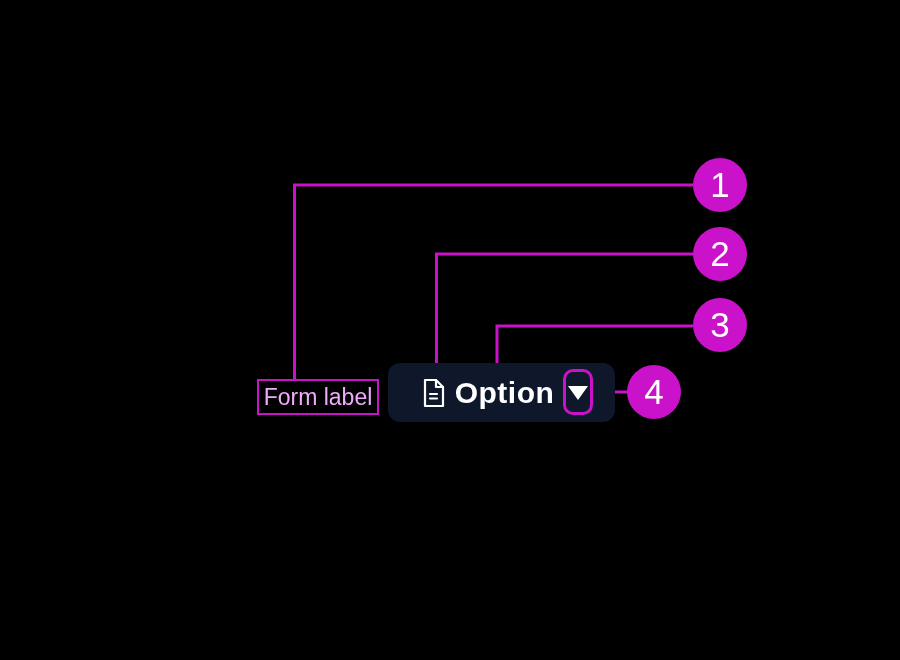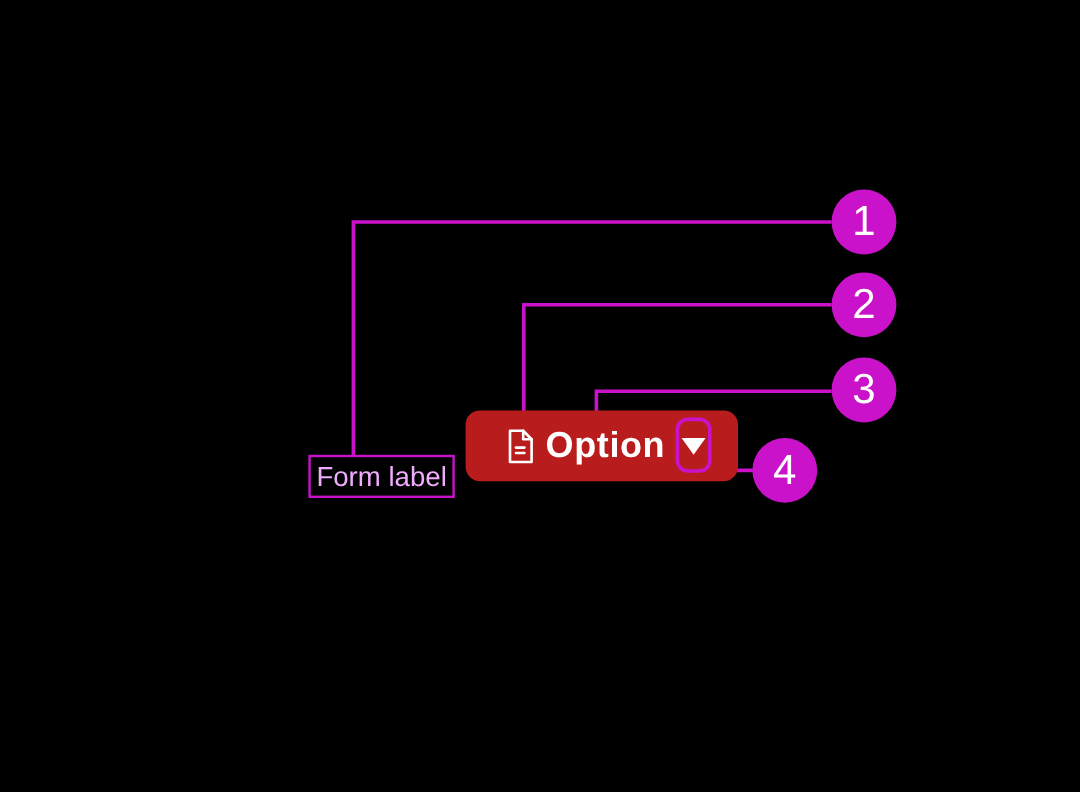--- a/index.html
+++ b/index.html
@@ -45,24 +45,24 @@
     align-items: center;
     justify-content: center;
     color: #f0abfc;
     font-size: 23px;
     white-space: nowrap;
   }
   
   .option-button {
     position: absolute;
     left: 388px;
-    top: 342px;
+    top: 363px;
     width: 227px;
     height: 59px;
-    background: #b91c1c;
+    background: #0f172a;
     border-radius: 12px;
     display: flex;
     align-items: center;
   }
   .doc-icon {
     position: absolute;
     left: 33px;
     top: 15px;
     width: 26px;
     height: 30px;

